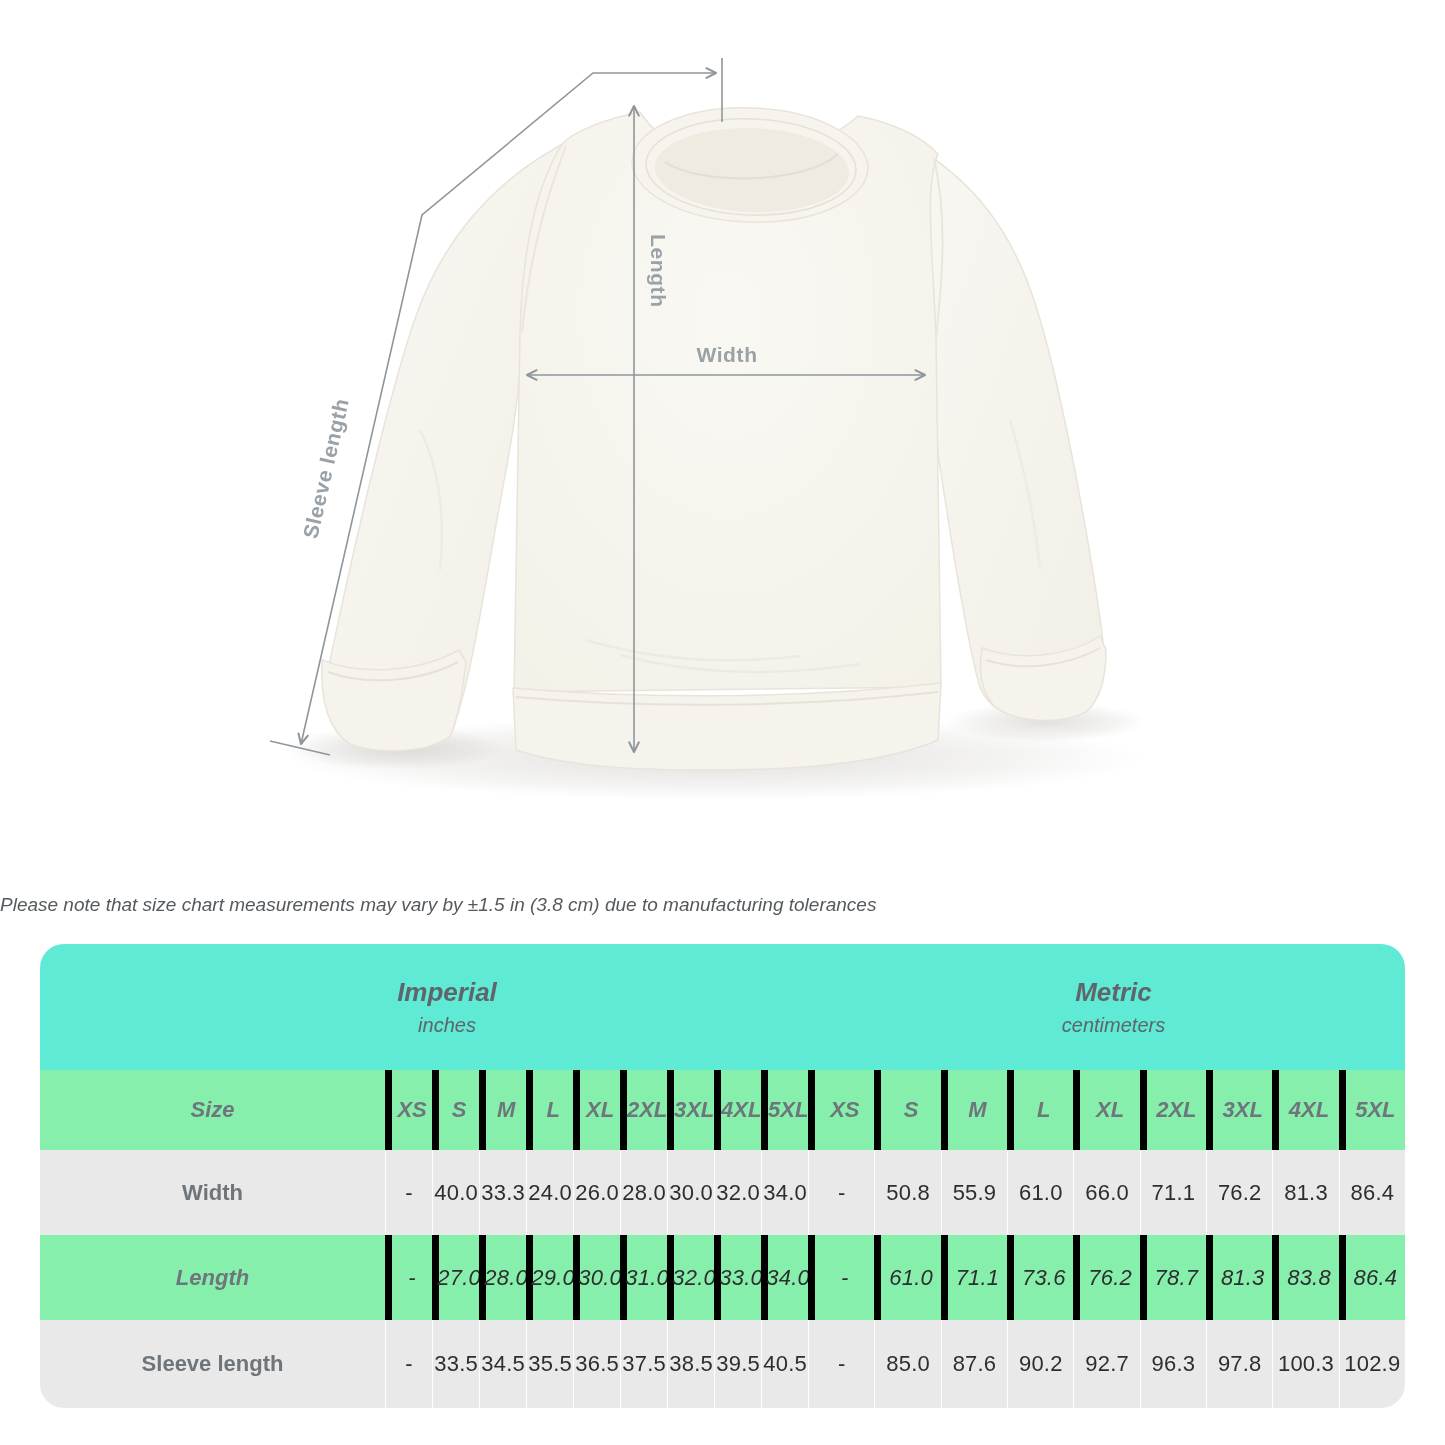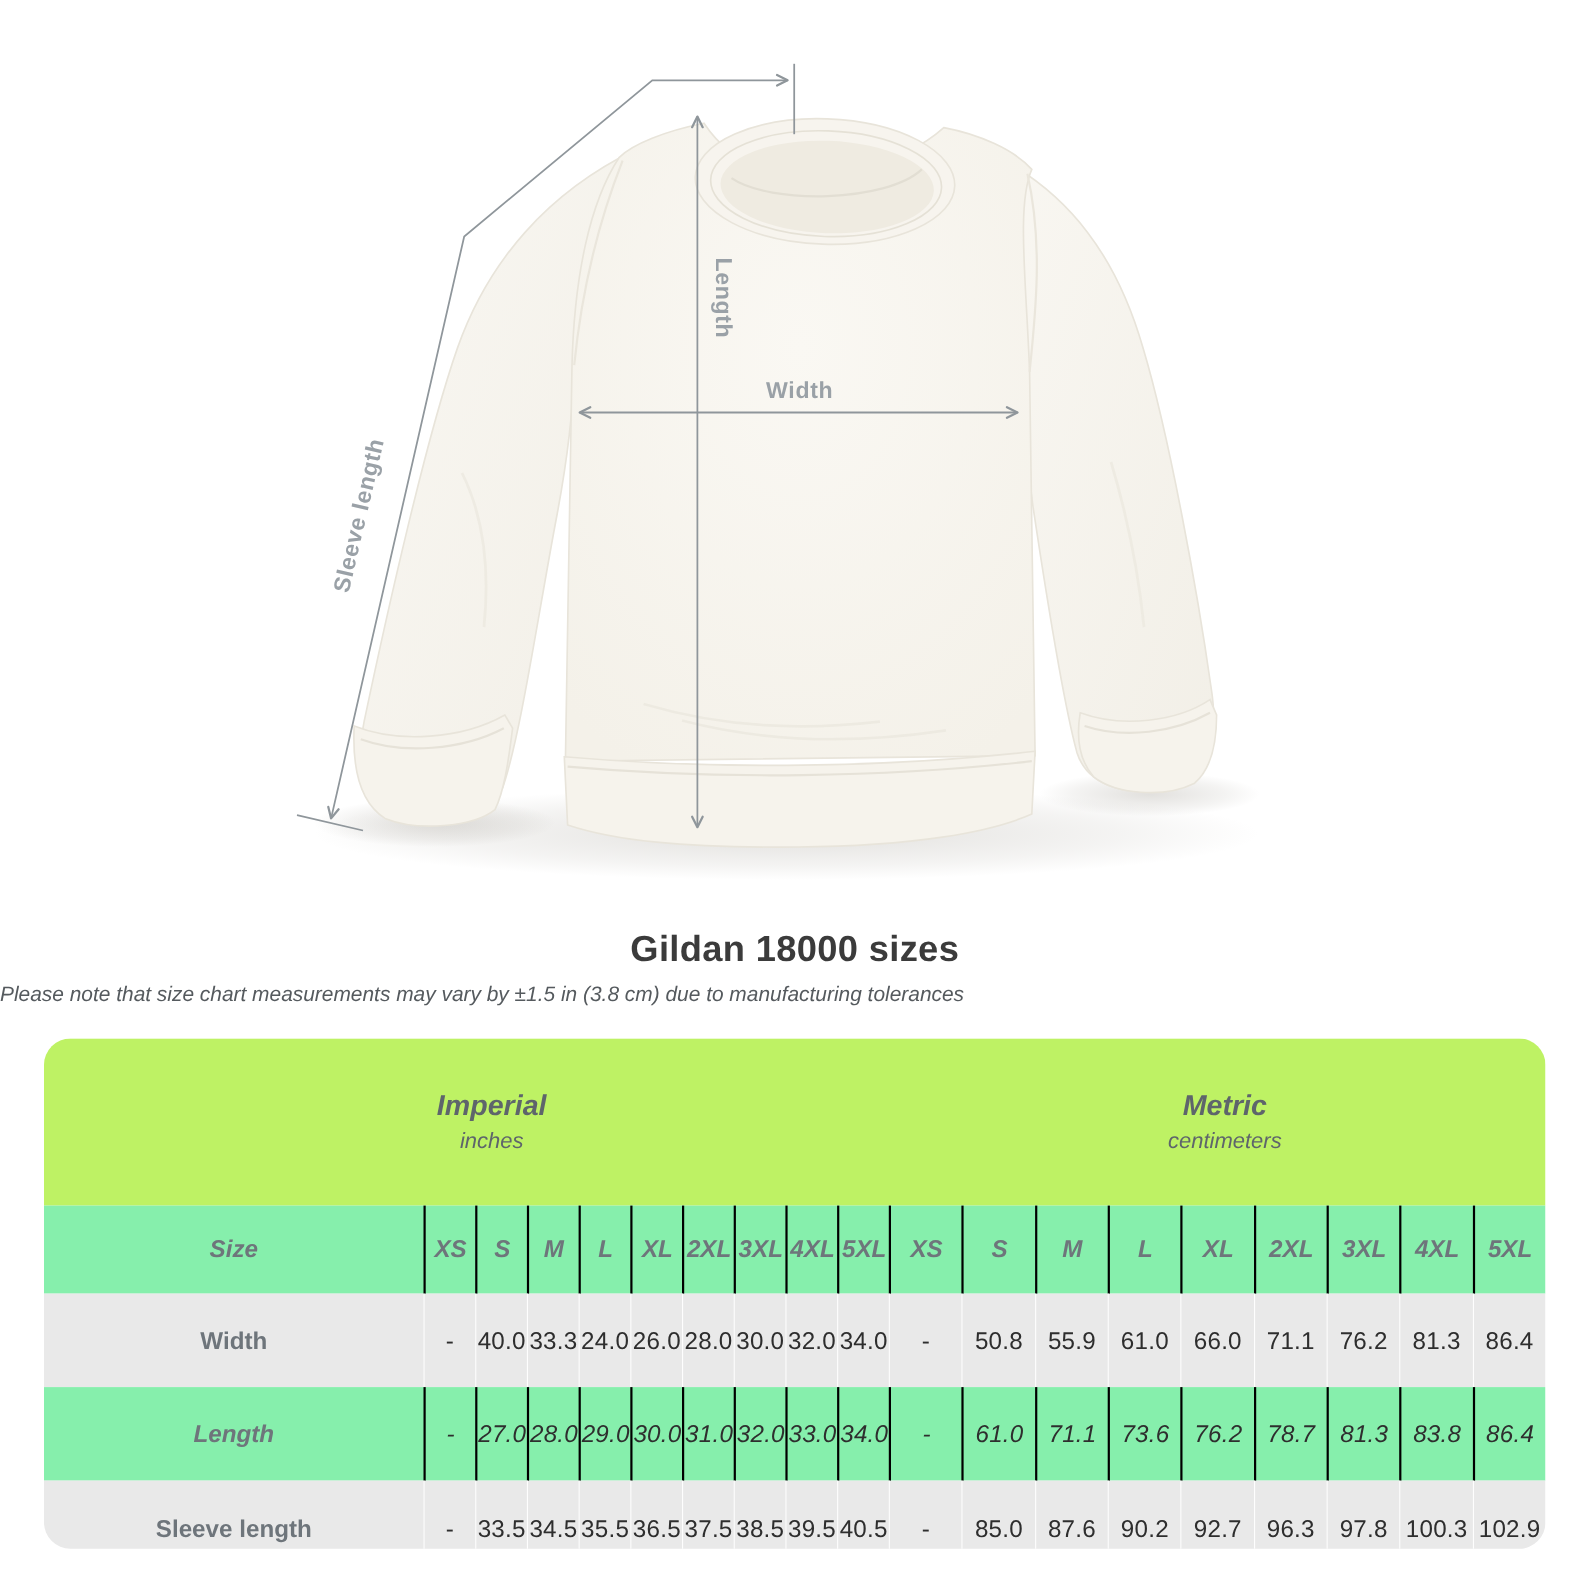--- a/index.html
+++ b/index.html
@@ -23,38 +23,38 @@
   .page-subtitle{
     position:absolute;left:0;top:894px;width:1445px;text-align:left;
     font-size:19px;font-style:italic;color:#555a5e;
   }
   
   .size-table{
     position:absolute;left:40px;top:944px;width:1365px;height:464px;
     border-radius:24px;overflow:hidden;background:#ffffff;
   }
   .units-band{
-    display:grid;grid-template-columns:768fr 597fr;height:152px;
-    background:#bef264;
+    display:grid;grid-template-columns:768fr 597fr;height:126px;
+    background:#5eead4;
     padding-left:32px;
   }
   .units-cell{display:flex;flex-direction:column;align-items:center;justify-content:center;gap:6px;}
   .units-name{font-size:26px;font-weight:bold;font-style:italic;color:#5e656b;}
   .units-unit{font-size:20px;font-style:italic;color:#5e656b;}
   .trow{
     display:grid;
     grid-template-columns:345fr 47fr 47fr 47fr 47fr 47fr 47fr 47fr 47fr 47fr 66.3fr 66.3fr 66.3fr 66.3fr 66.3fr 66.3fr 66.3fr 66.3fr 66.3fr;
   }
   .hdr{height:80px;}
   .r85{height:85px;}
   .r88{height:88px;}
   .row-white{background:#86efac;font-style:italic;}
   .row-gray{background:#e9e9e9;}
   .cell{display:flex;align-items:center;justify-content:center;min-width:0;}
-  .row-white .bd{border-left:2px solid #000000;}
+  .row-white .bd{border-left:7px solid #000000;}
   .row-gray .bd{border-left:1px solid rgba(255,255,255,.92);}
   .sz,.lbl{font-weight:bold;color:#6e757b;font-size:22px;}
   .v{color:#2e2e2e;font-size:22px;letter-spacing:.2px;}
 </style>
 </head>
 <body>
 
 <div id="page">
 
   <div id="diagram">
@@ -161,21 +161,20 @@
 
         <line x1="527" y1="375" x2="925" y2="375" marker-start="url(#arr)" marker-end="url(#arr)"></line>
       </g>
 
       <text class="dim-label" transform="translate(651,234) rotate(90)" text-anchor="start">Length</text>
       <text class="dim-label" x="727" y="362" text-anchor="middle">Width</text>
       <text class="dim-label" transform="translate(333,470) rotate(-77)" text-anchor="middle">Sleeve length</text>
     </svg>
   </div>
 
-  <div class="page-title">Gildan 18000 sizes</div>
   <div class="page-subtitle">Please note that size chart measurements may vary by ±1.5 in (3.8 cm) due to manufacturing tolerances</div>
 
   <div class="size-table">
 
     <div class="units-band">
       <div class="units-cell">
         <div class="units-name">Imperial</div>
         <div class="units-unit">inches</div>
       </div>
       <div class="units-cell">

